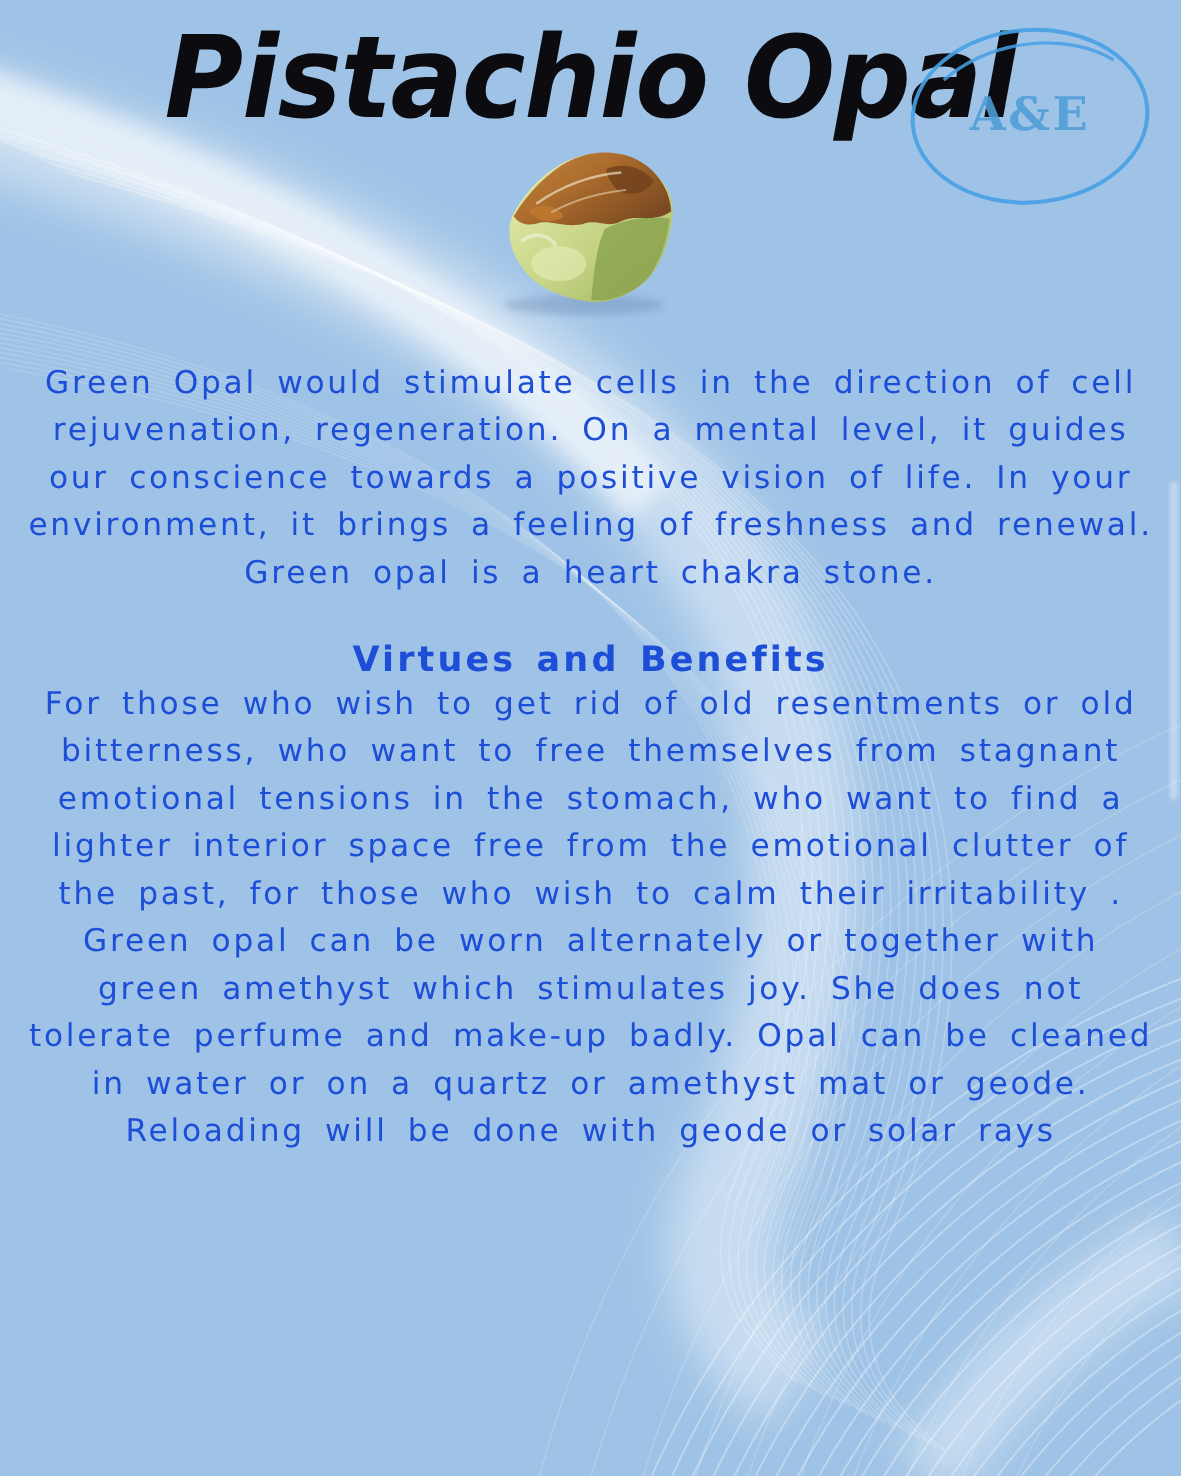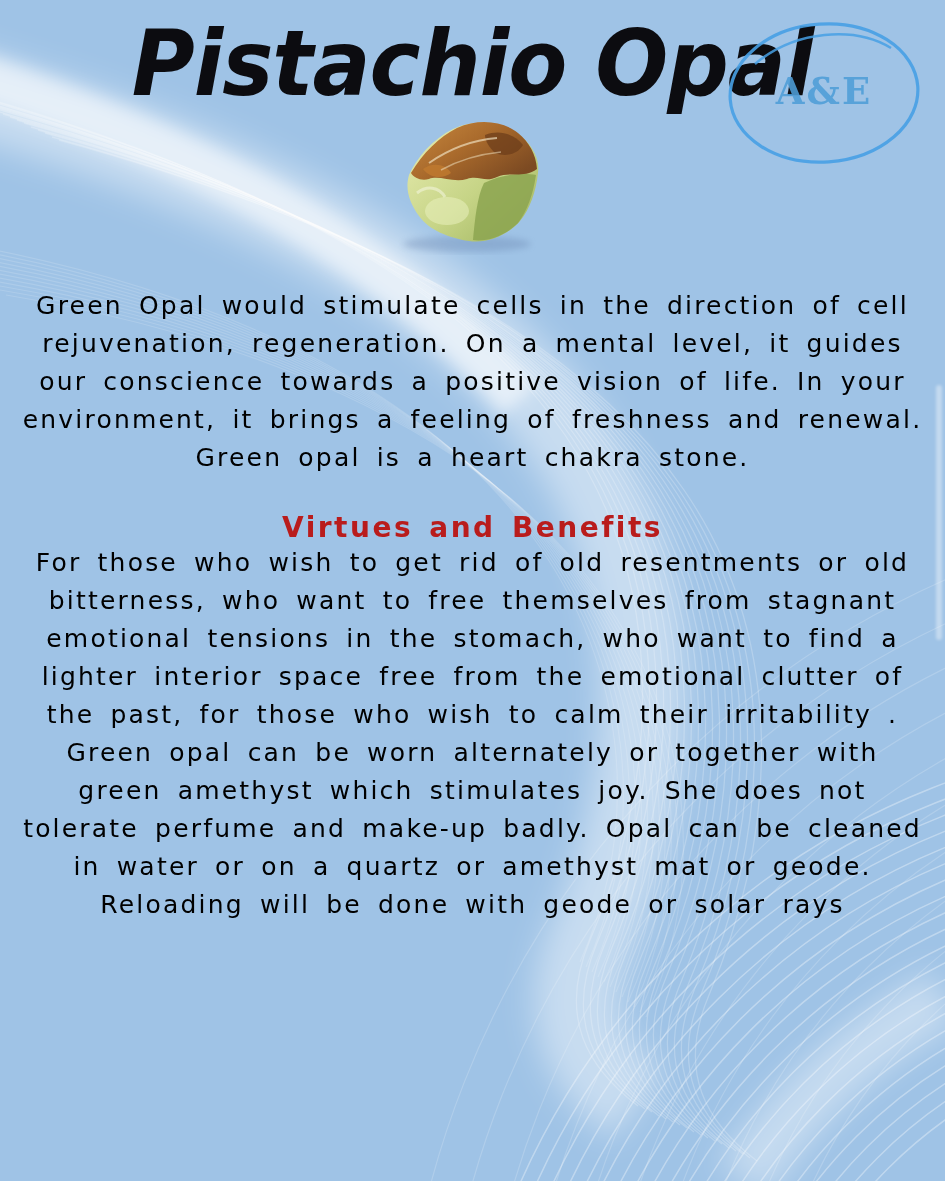--- a/index.html
+++ b/index.html
@@ -38,31 +38,31 @@
     width:205px; height:152px;
   }
   .stone-wrap { margin-top:2px; }
   .body-par {
     width:900px;
     margin:0;
     font-size:25px;
     line-height:38px;
     letter-spacing:2.2px;
     word-spacing:6px;
-    color:#000000;
+    color:#1d4ed8;
   }
   .par-intro   { margin-top:28px; }
   .par-section { }
   .section-heading {
     margin:34px 0 0 0;
     font-size:28px;
     font-weight:bold;
     letter-spacing:2.5px;
     word-spacing:4px;
-    color:#b91c1c;
+    color:#1d4ed8;
   }
   .logo-ellipse { fill:none; stroke:#47a0e4; }
   .logo-label {
     font-family:"DejaVu Serif", serif;
     font-weight:bold;
     letter-spacing:2px;
   }
   .edge-glint {
     position:absolute; z-index:1;
     left:936px; top:385px; width:6px; height:255px;

